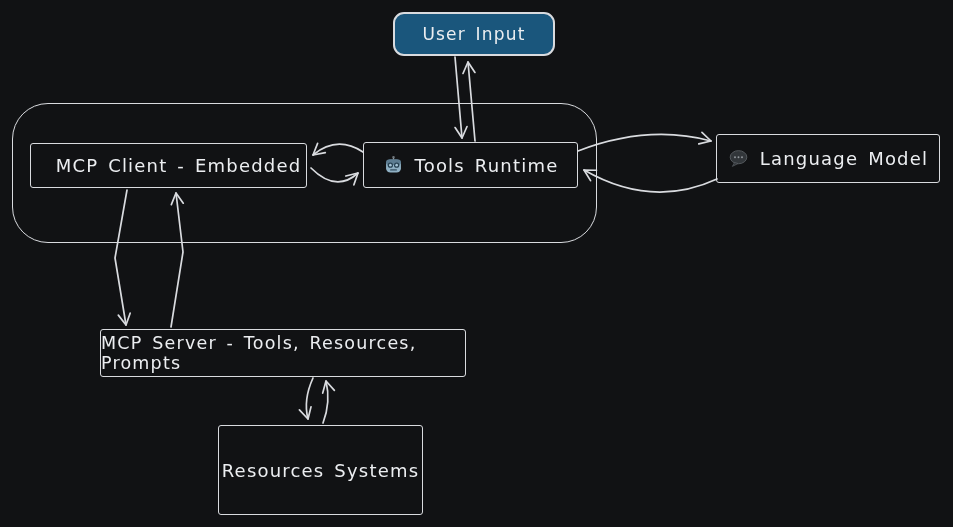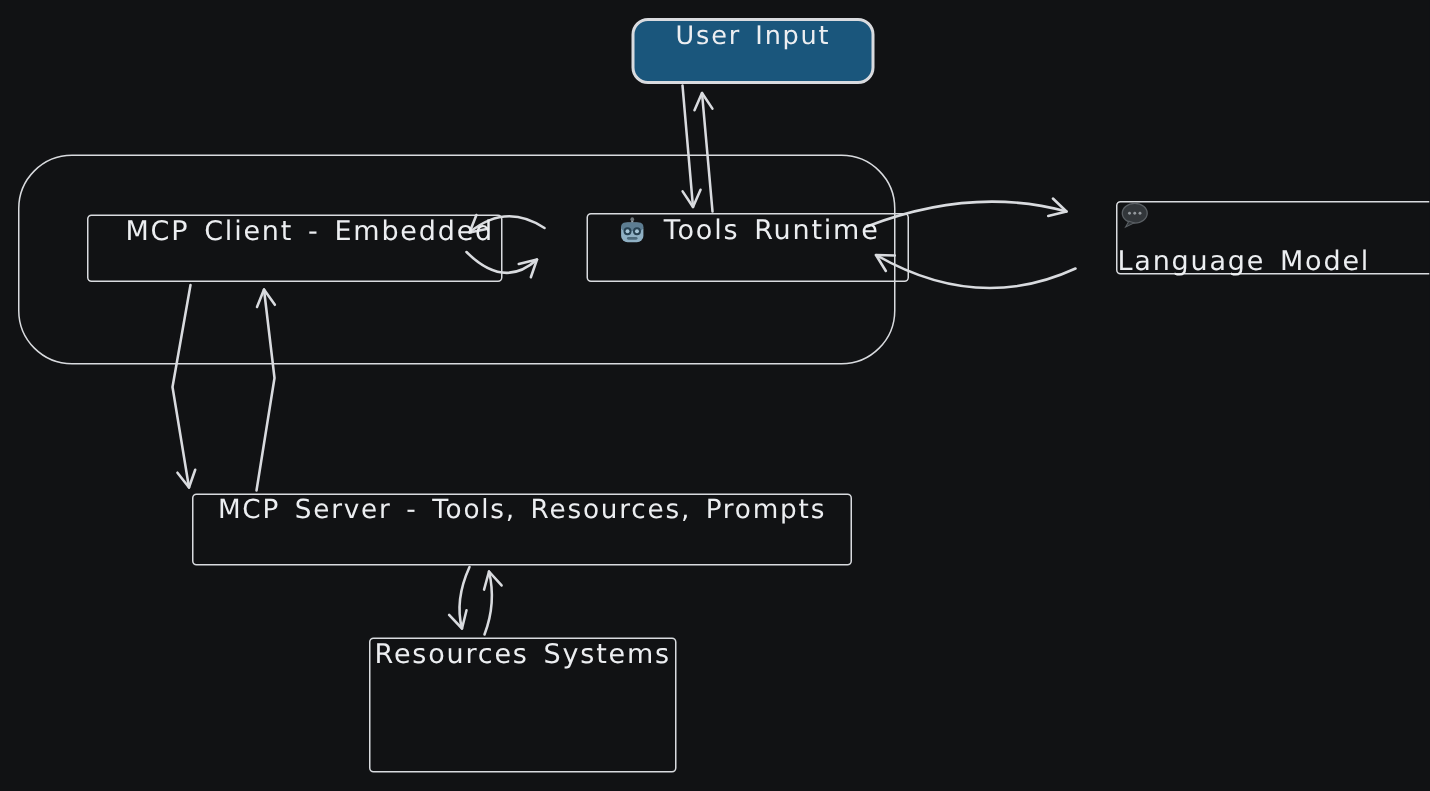--- a/index.html
+++ b/index.html
@@ -15,49 +15,48 @@
     background:var(--background);
     font-family:"DejaVu Sans","Liberation Sans",sans-serif;
     color:var(--text);
     overflow:hidden;
   }
   .edges-layer{position:absolute;left:0;top:0;width:953px;height:527px;}
   .edges-layer path{stroke:var(--stroke);stroke-width:1.7;fill:none;stroke-linecap:round;stroke-linejoin:round;}
   .node{
     position:absolute;
     border:1.8px solid var(--stroke);
-    display:flex;align-items:flex-start;justify-content:center;
+    display:flex;align-items:center;justify-content:center;
     gap:10px;
     letter-spacing:1.2px;
     word-spacing:3px;
     font-size:18px;
     color:var(--text);
     box-sizing:border-box;
     background:transparent;
     border-radius:3px;
-    margin-left:28px;
   }
   .group-frame{
     position:absolute;
     border:1.6px solid var(--stroke);
     border-radius:36px;
     box-sizing:border-box;
     background:transparent;
   }
   .node-user-input{
     left:393px;top:12px;width:162px;height:44px;
     background:var(--user-input-fill);
     border-radius:11px;
     border-width:2px;
     font-size:17px;
   }
   .node-mcp-client{left:30px;top:143px;width:277px;height:45px;padding-left:20px;}
   .node-agent-runtime{left:363px;top:142px;width:215px;height:46px;}
-  .node-language-model{left:716px;top:134px;width:224px;height:49px;flex-direction:column;}
-  .node-mcp-server{left:100px;top:329px;width:440px;height:48px;font-size:17.5px;}
+  .node-language-model{left:716px;top:134px;width:224px;height:49px;}
+  .node-mcp-server{left:100px;top:329px;width:366px;height:48px;font-size:17.5px;}
   .node-external-systems{left:218px;top:425px;width:205px;height:90px;}
   .frame-agent-group{left:12px;top:103px;width:585px;height:140px;}
   .emoji-icon{display:inline-flex;align-items:center;justify-content:center;width:22px;height:22px;flex:0 0 auto;}
 </style>
 </head>
 <body>
 
 <div class="canvas">
 
   <svg class="edges-layer" width="953" height="527" viewBox="0 0 953 527" xmlns="http://www.w3.org/2000/svg">

